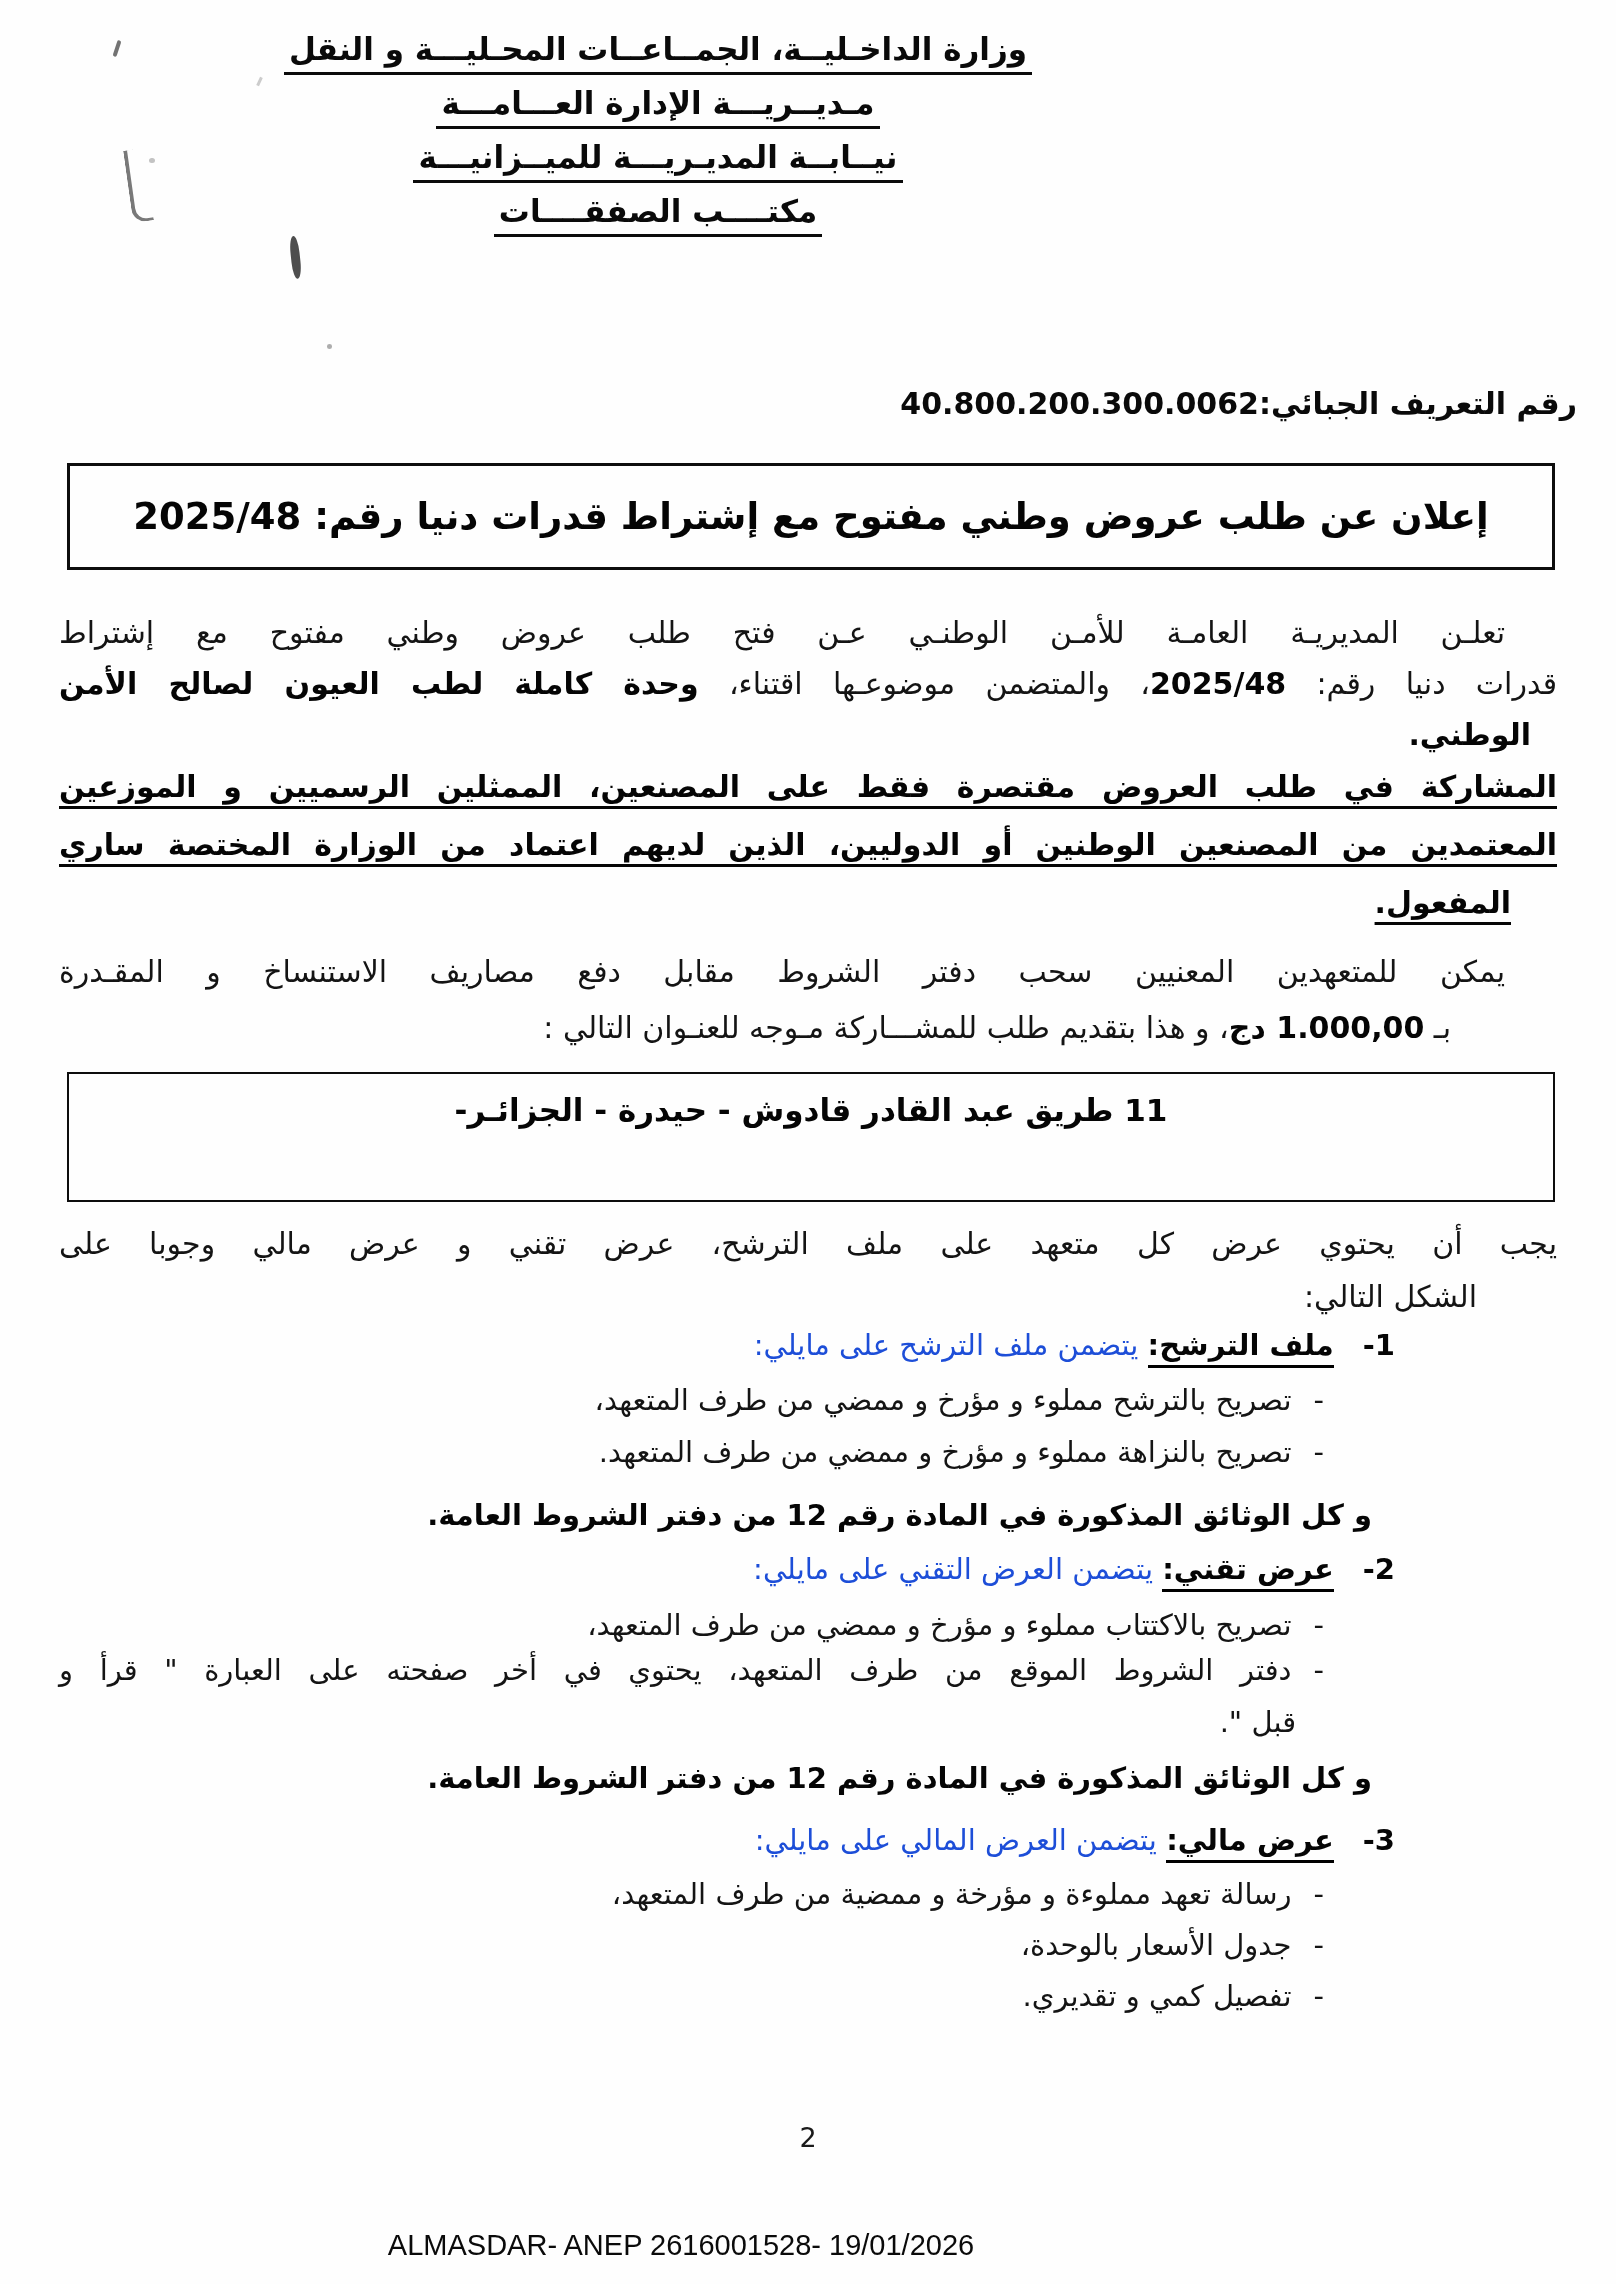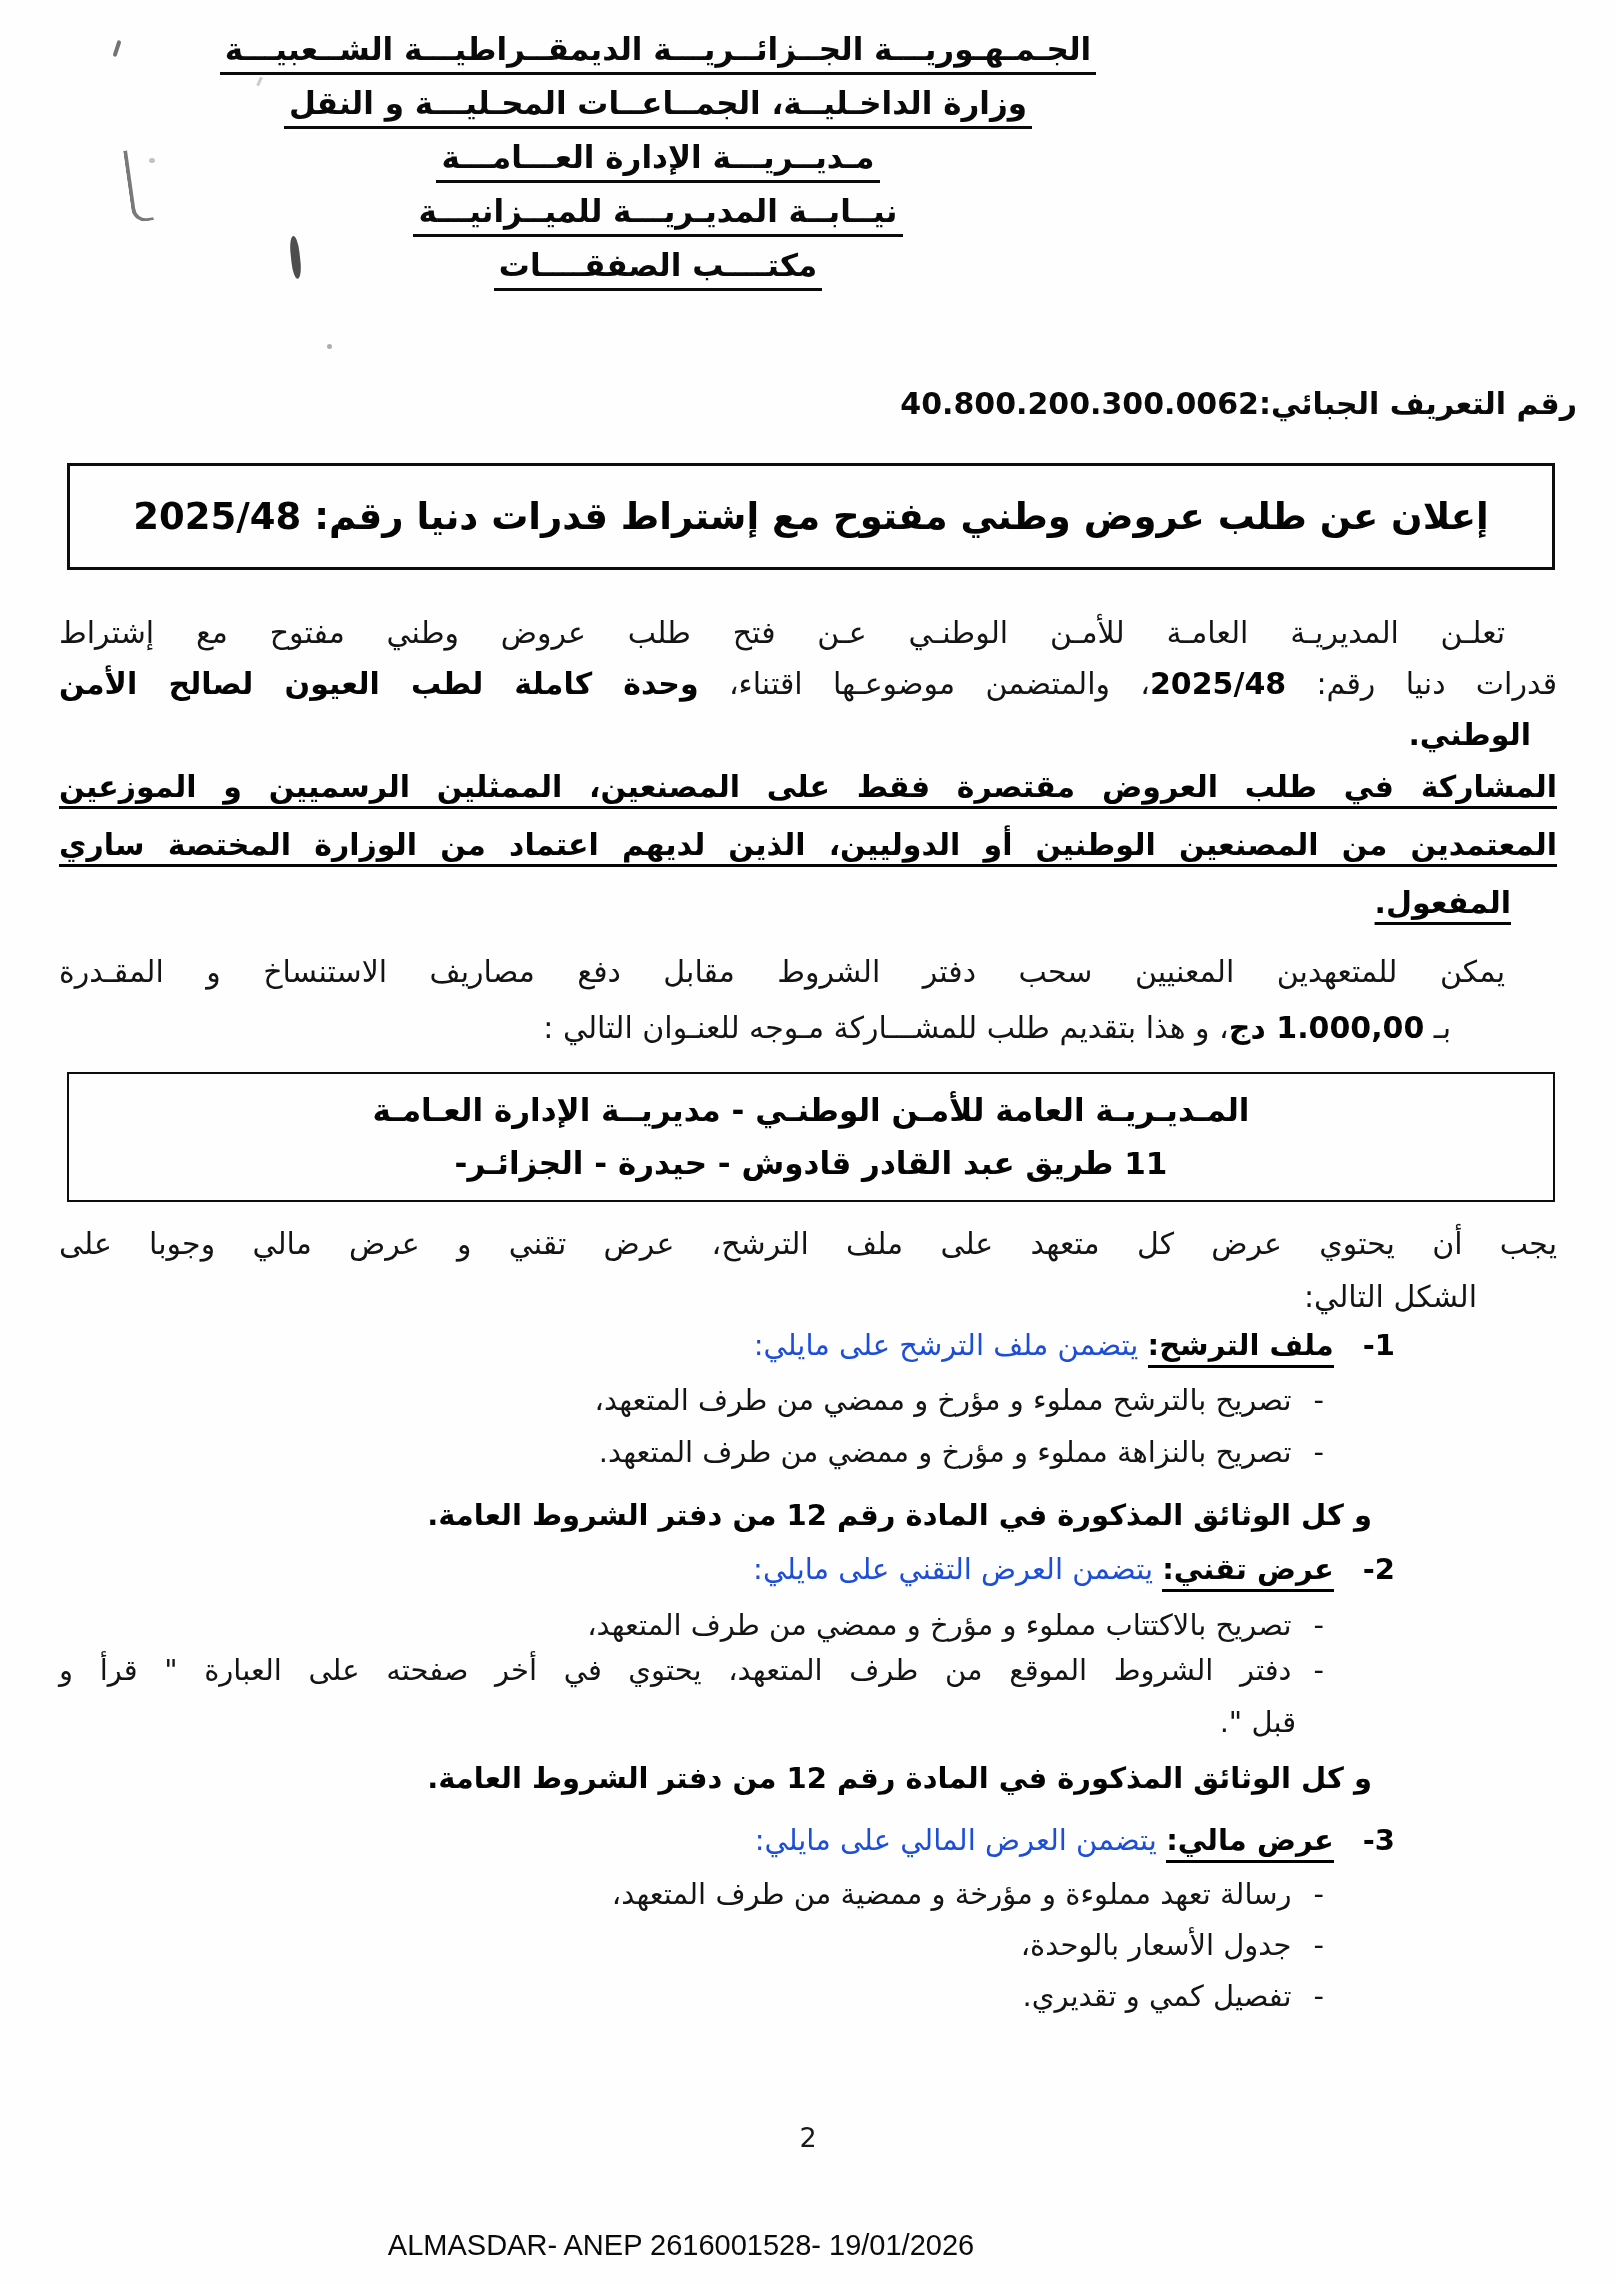--- a/index.html
+++ b/index.html
@@ -69,21 +69,20 @@
 <div class="page">
 
   <span class="art a1"></span>
   <span class="art a2"></span>
   <span class="art a3"></span>
   <span class="art a4"></span>
   <span class="art a5"></span>
   <span class="art a6"></span>
 
   <div class="hdr">
-    <div class="hline"><span>الجـمـهـوريـــة الجــزائــريـــة الديمقــراطيـــة الشــعبيـــة</span></div>
     <div class="hline"><span>وزارة الداخـليــة، الجمــاعــات المحـليـــة و النقل</span></div>
     <div class="hline"><span>مـديــريـــة الإدارة العـــامـــة</span></div>
     <div class="hline"><span>نيــابــة المديـريـــة للميــزانيـــة</span></div>
     <div class="hline"><span>مكتــــب الصفقــــات</span></div>
   </div>
 
   <div class="tax">رقم التعريف الجبائي:40.800.200.300.0062</div>
 
   <div class="titlebox">
     <div class="t">إعلان عن طلب عروض وطني مفتوح مع إشتراط قدرات دنيا  رقم: 2025/48</div>
@@ -100,21 +99,20 @@
     <span class="ln just">المعتمدين من المصنعين الوطنين أو الدوليين، الذين لديهم اعتماد من الوزارة المختصة ساري</span>
     <span class="ln" style="padding-right:46px;">المفعول.</span>
   </div>
 
   <div class="blk p3" style="top:944px;">
     <span class="ln just ind">يمكن للمتعهدين المعنيين سحب دفتر الشروط مقابل دفع مصاريف الاستنساخ و المقـدرة</span>
     <span class="ln" style="padding-right:106px;"><span>بـ </span><span class="b">1.000,00 دج</span><span>، و هذا بتقديم طلب للمشـــاركة مـوجه للعنـوان التالي :</span></span>
   </div>
 
   <div class="addrbox">
-    <span class="al">المـديـريـة العامة للأمـن الوطنـي - مديريــة الإدارة العـامـة</span>
     <span class="al">11 طريق عبد القادر قادوش - حيدرة - الجزائـر-</span>
   </div>
 
   <div class="blk p4" style="top:1217px;">
     <span class="ln just">يجب أن يحتوي عرض كل متعهد على ملف الترشح، عرض تقني و عرض مالي وجوبا على</span>
     <span class="ln" style="padding-right:80px;">الشكل التالي:</span>
   </div>
 
   <div class="row ihead" style="top:1320px;">
     <span class="num">1-</span><span class="ht">ملف الترشح:</span><span class="rest"> يتضمن ملف الترشح على مايلي:</span>

